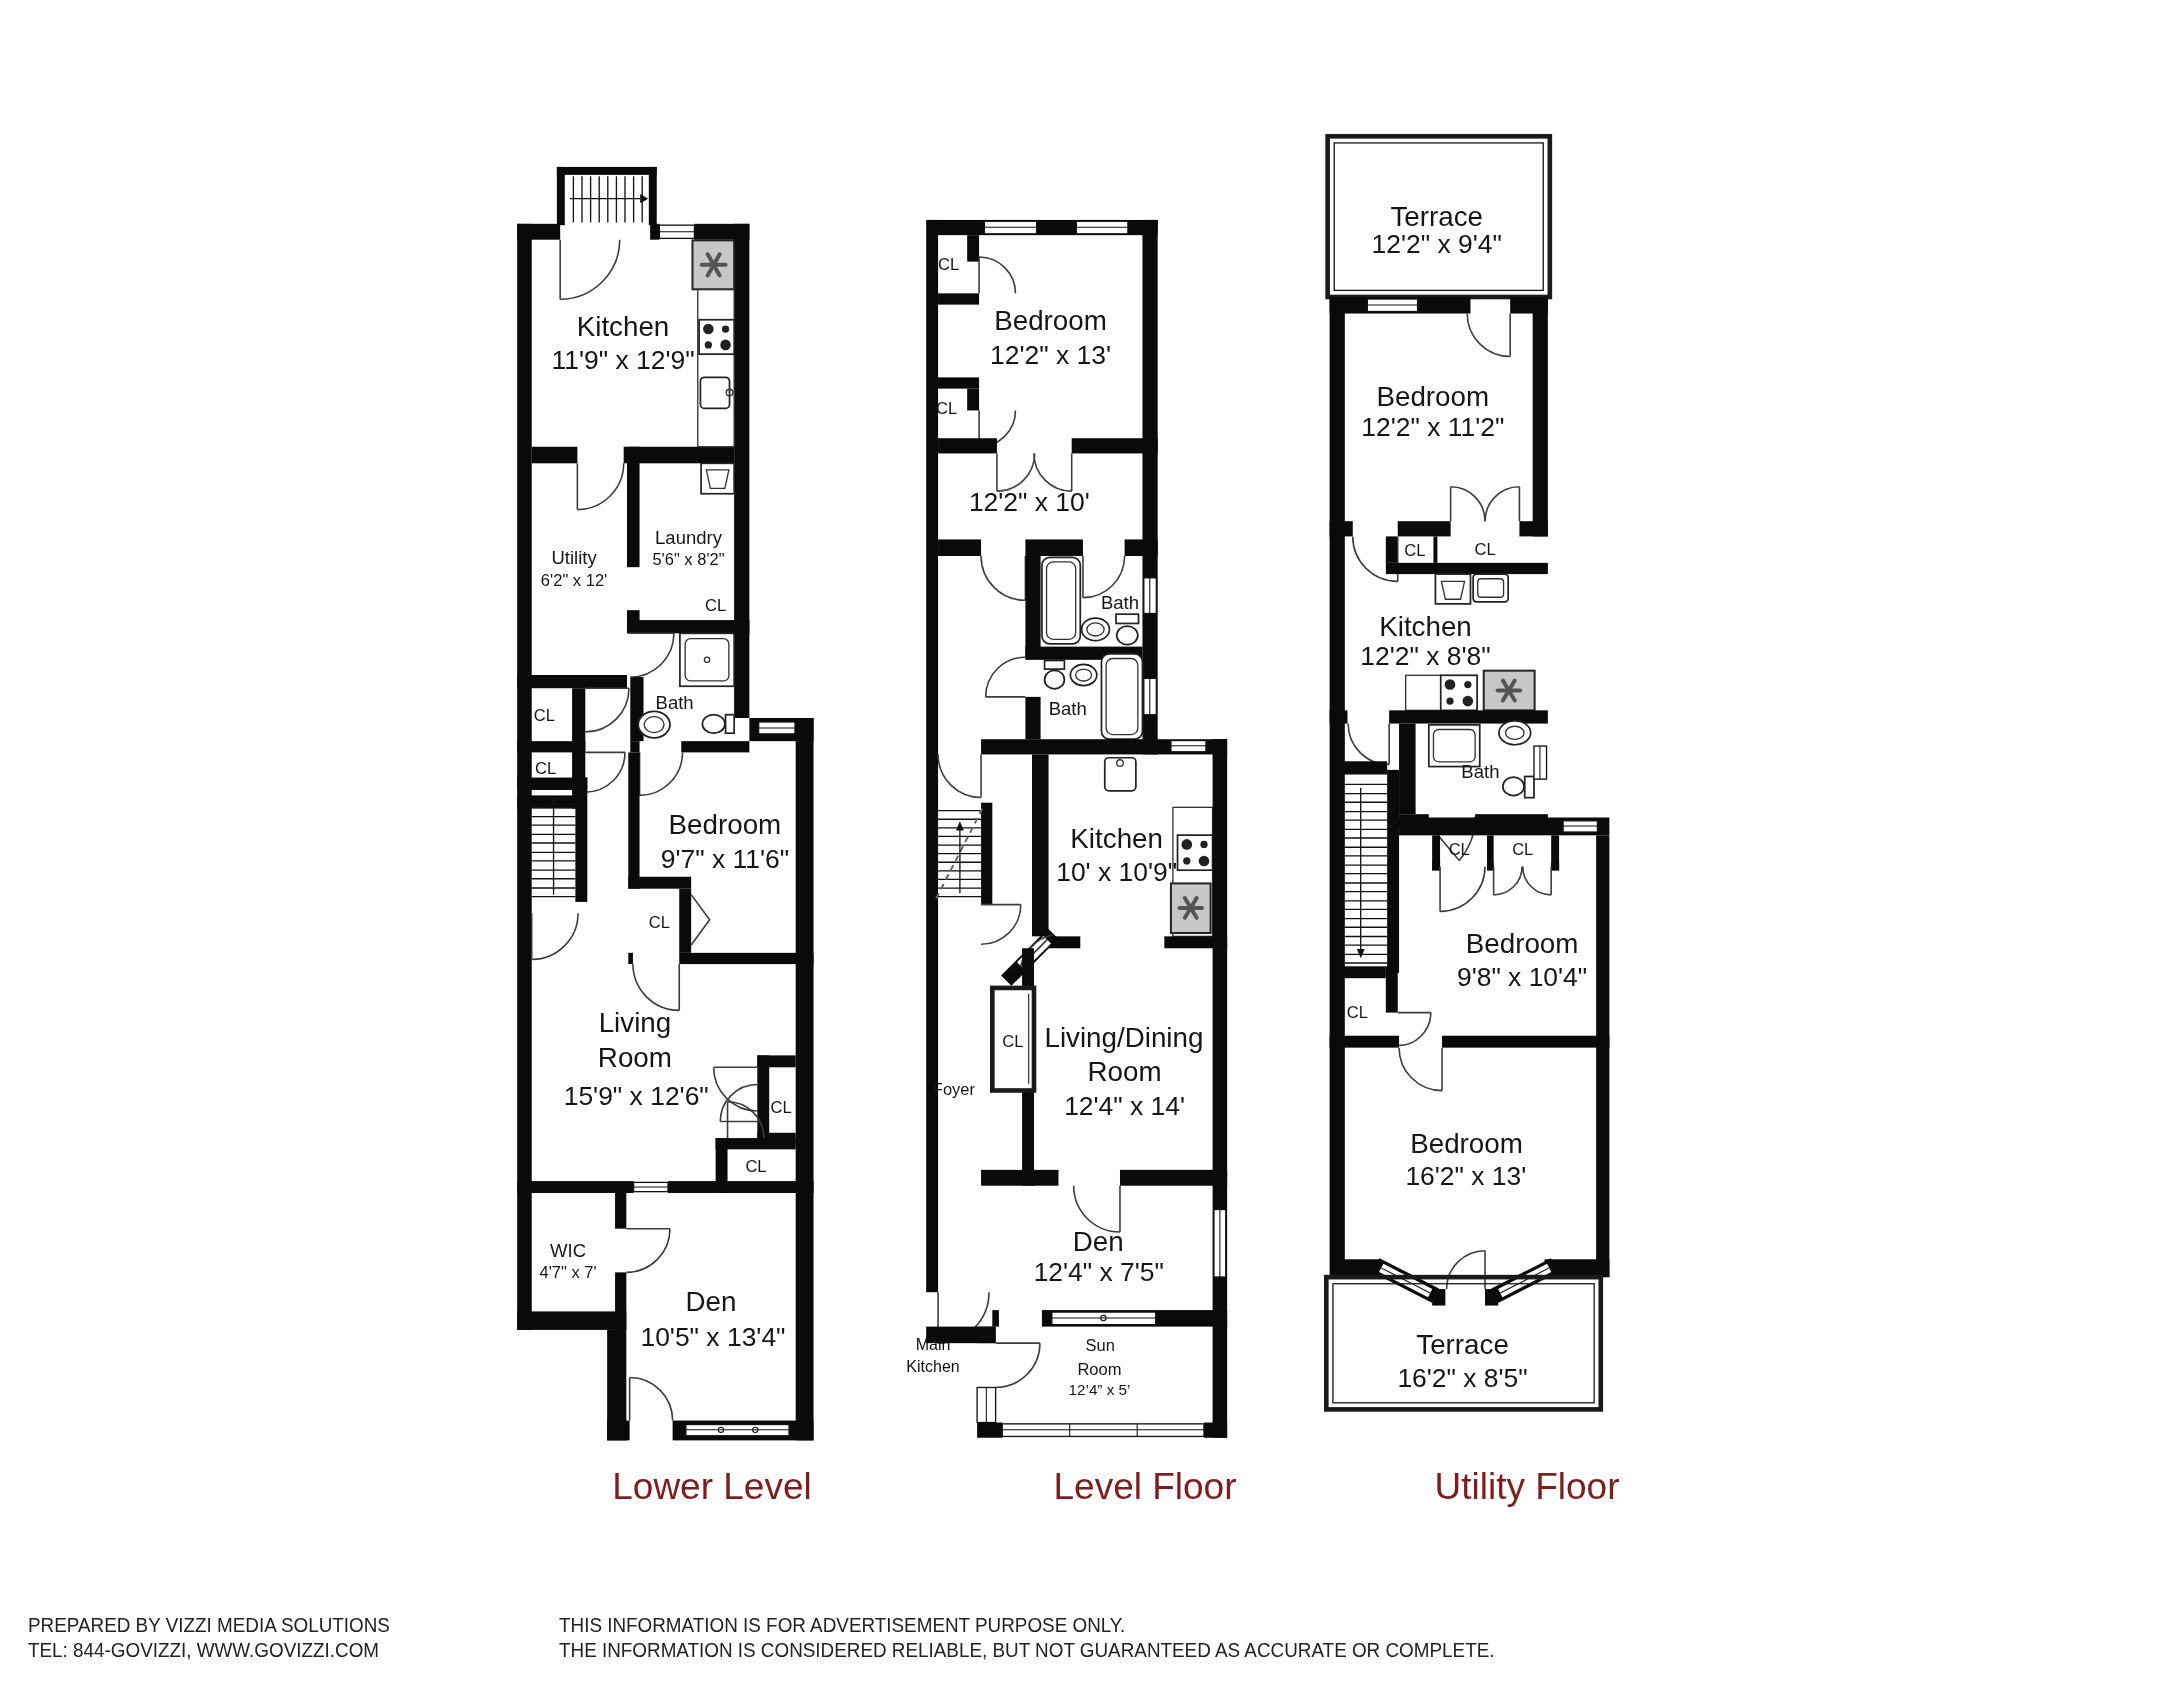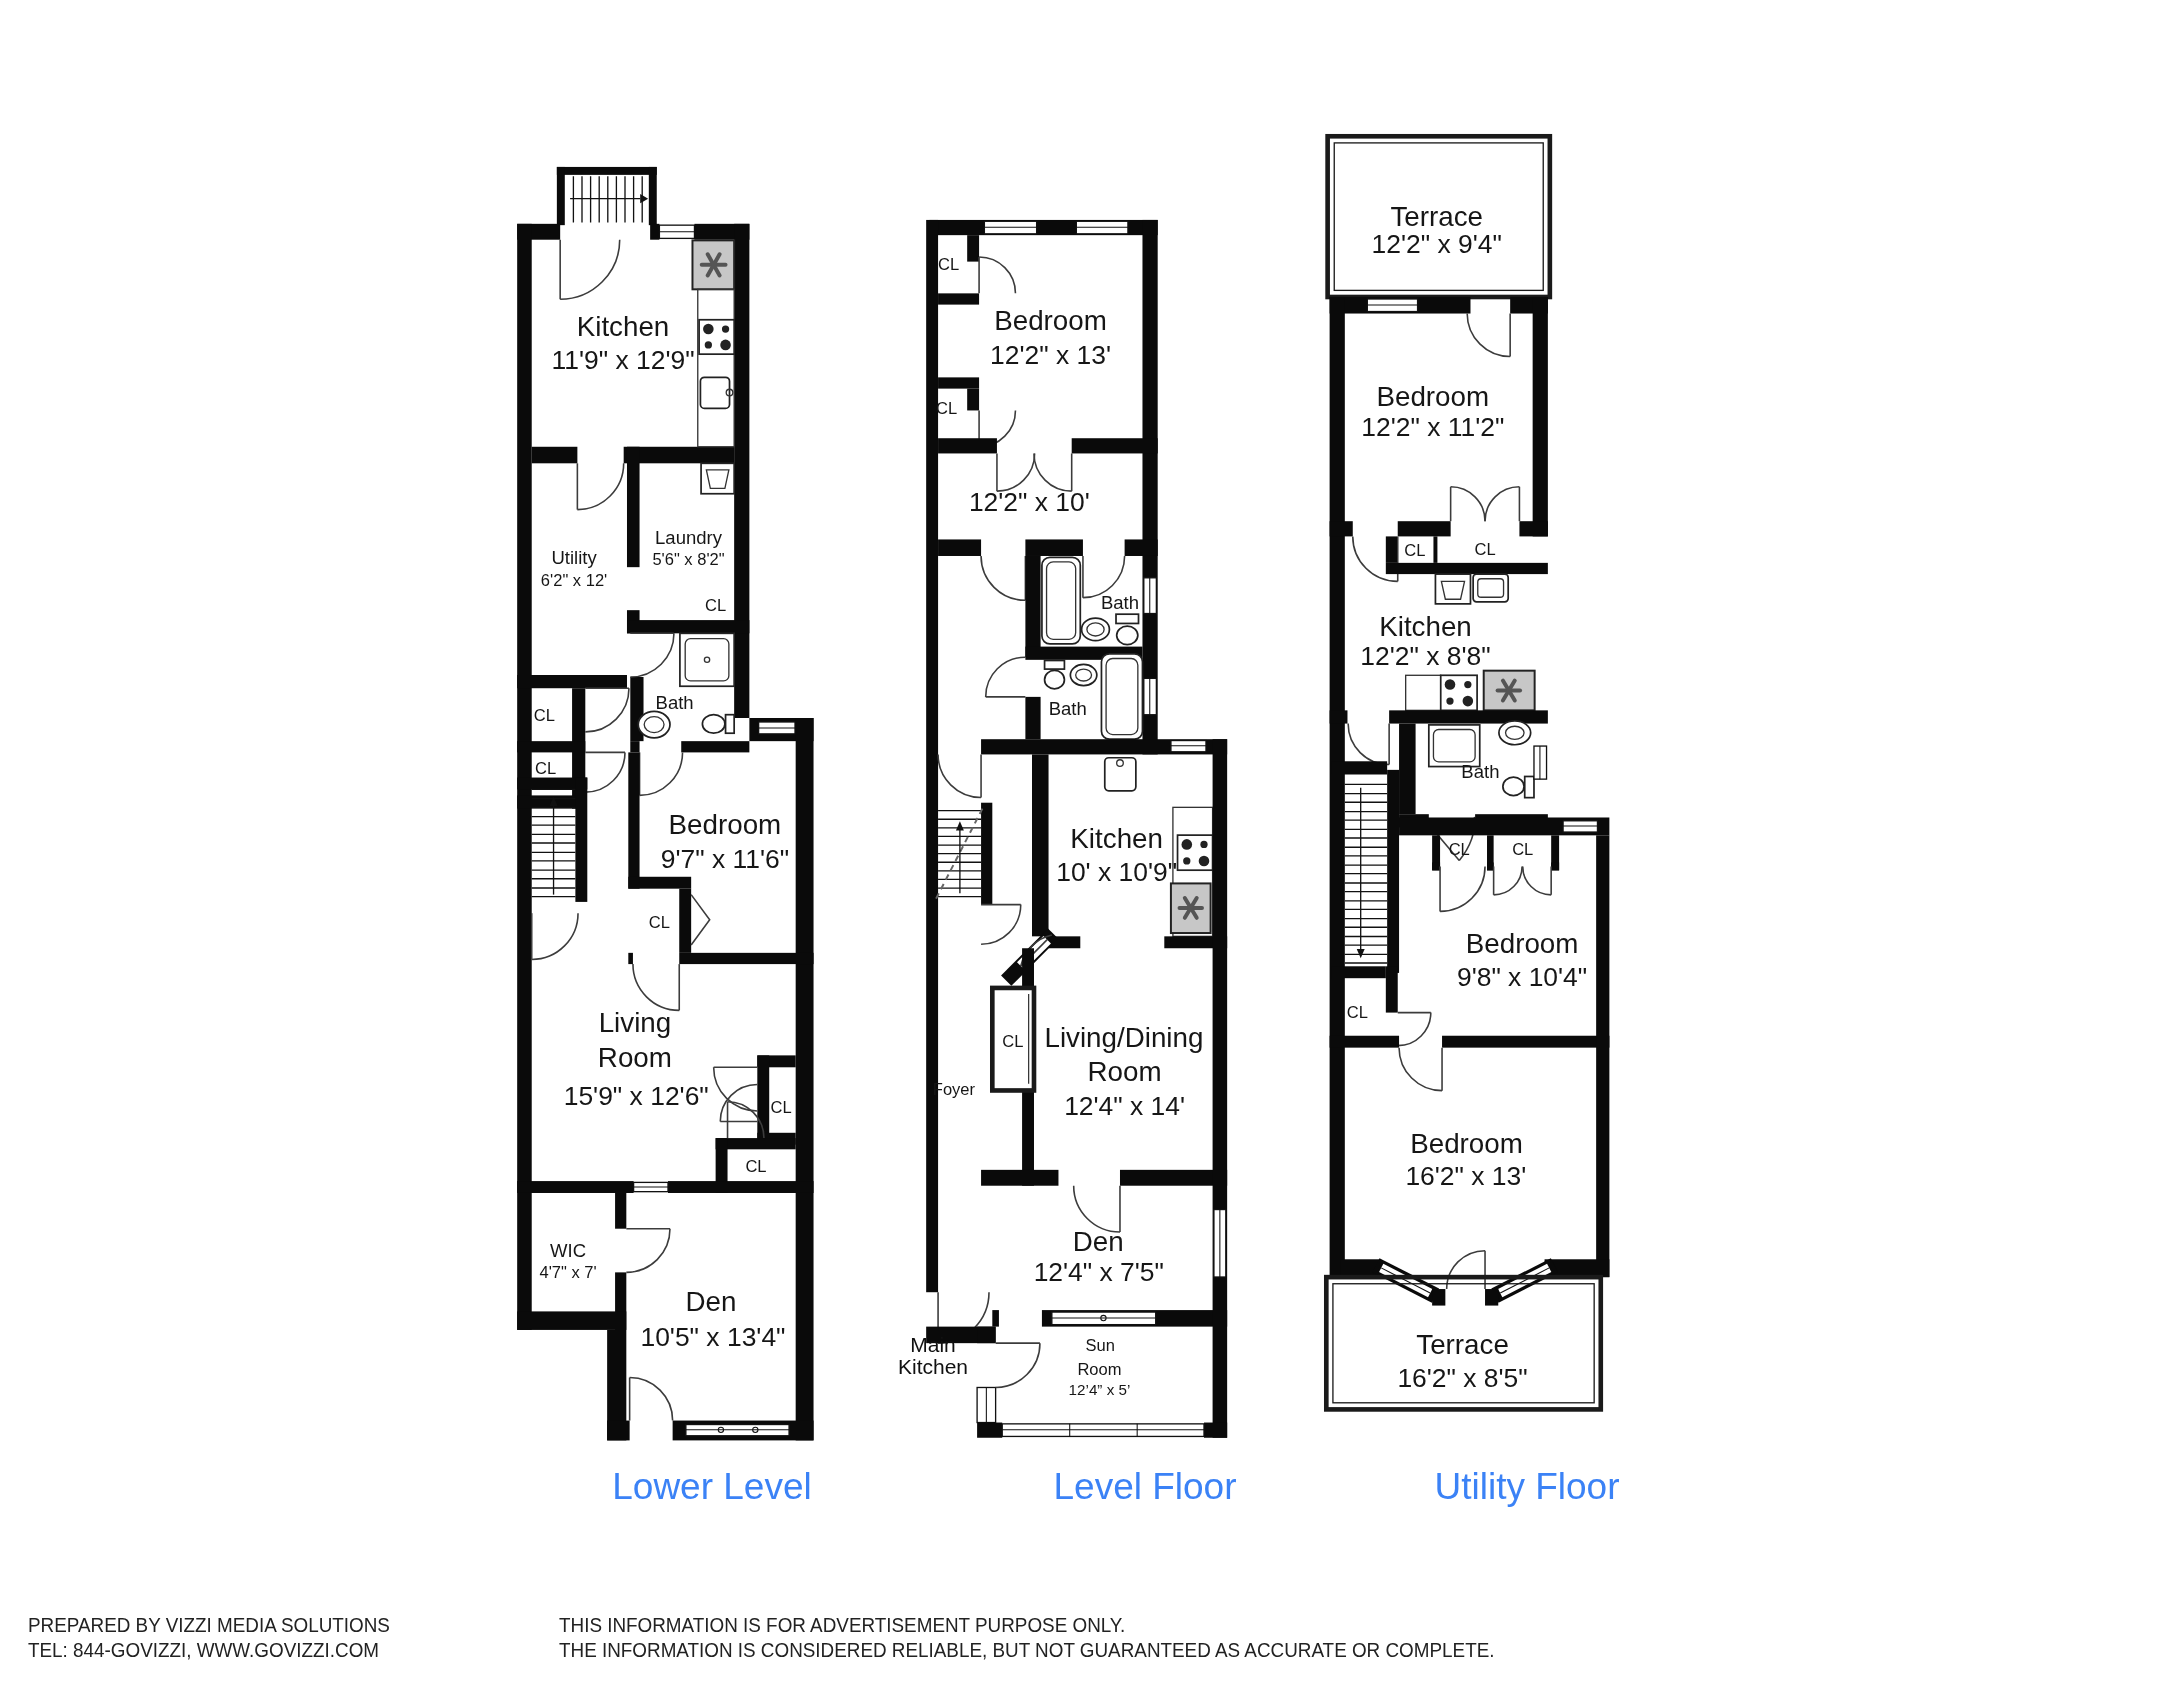--- a/index.html
+++ b/index.html
@@ -16,23 +16,23 @@
   .fix{fill:#ffffff;stroke:#222;stroke-width:2.6;}
   .fixthin{fill:none;stroke:#333;stroke-width:2;}
   .tread{stroke:#111;stroke-width:2;fill:none;}
   .fridge{fill:#c7c7c7;stroke:#222;stroke-width:3;}
   .ast{stroke:#555;stroke-width:6;stroke-linecap:round;}
   .rname{font-size:42px;}
   .rdims{font-size:40px;}
   .rsmall{font-size:28px;}
   .rtiny{font-size:25px;}
   .cl{font-size:25px;}
-  .title{position:absolute;font-size:37px;color:#3b82f6;transform:translateX(-50%);white-space:nowrap;}
+  .title{position:absolute;font-size:37px;color:#7f1d1d;transform:translateX(-50%);white-space:nowrap;}
   .footer{position:absolute;font-size:20.5px;line-height:24.5px;color:#222;transform:scaleX(0.92);transform-origin:left top;white-space:nowrap;}
-  .melabel{position:absolute;font-size:21px;line-height:22px;text-align:center;transform:translateX(-50%);}
+  .melabel{position:absolute;font-size:16px;line-height:22px;text-align:center;transform:translateX(-50%);}
 </style>
 </head>
 <body>
 
 <div id="page">
 
   <svg style="left:509px;top:159px" width="318" height="1290" viewBox="0 0 480 1950">
 
     <g>
       <rect class="wall" x="72" y="12" width="151" height="12"></rect>

